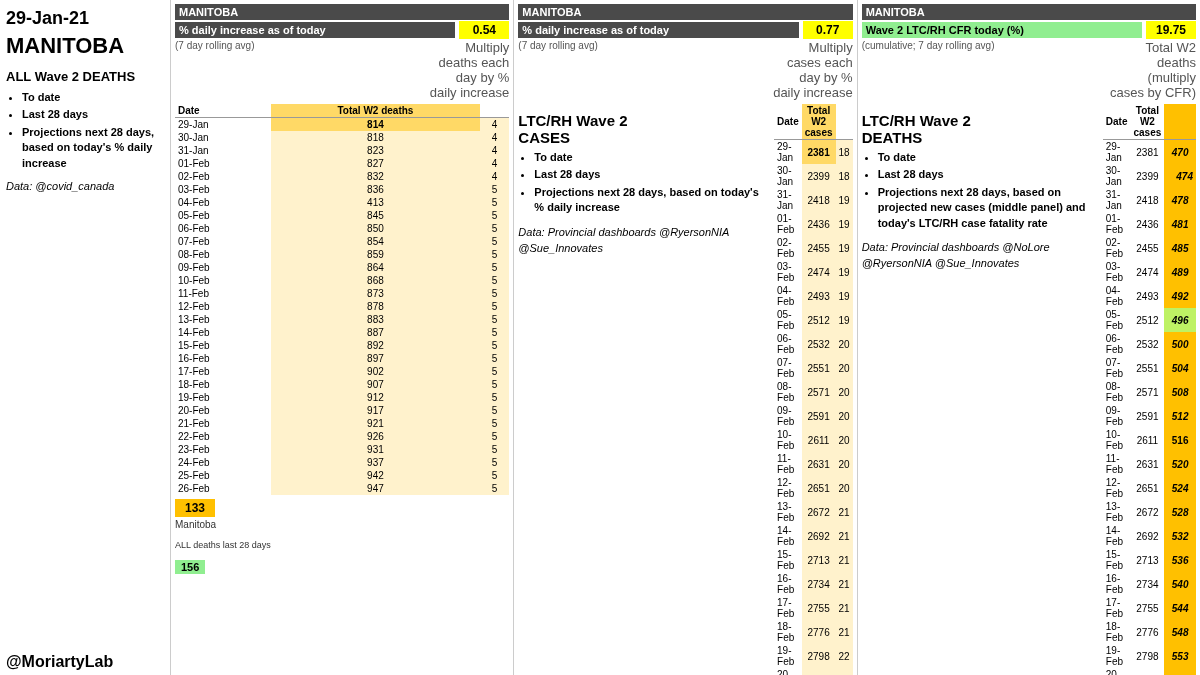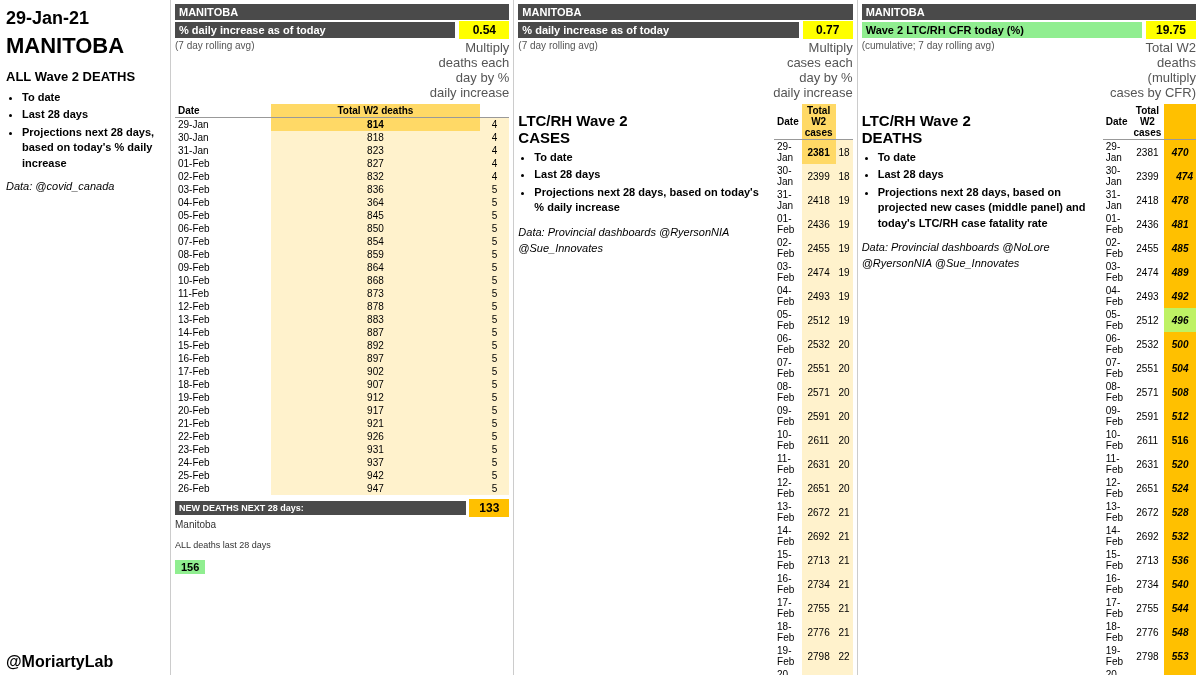--- a/index.html
+++ b/index.html
@@ -281,21 +281,21 @@
       <td class="light-yellow">832</td>
       <td class="light-yellow" style="text-align:center;">4</td>
     </tr>
           <tr>
       <td>03-Feb</td>
       <td class="light-yellow">836</td>
       <td class="light-yellow" style="text-align:center;">5</td>
     </tr>
           <tr>
       <td>04-Feb</td>
-      <td class="light-yellow">364</td>
+      <td class="light-yellow">413</td>
       <td class="light-yellow" style="text-align:center;">5</td>
     </tr>
           <tr>
       <td>05-Feb</td>
       <td class="light-yellow">845</td>
       <td class="light-yellow" style="text-align:center;">5</td>
     </tr>
           <tr>
       <td>06-Feb</td>
       <td class="light-yellow">850</td>
@@ -398,21 +398,20 @@
     </tr>
           <tr>
       <td>26-Feb</td>
       <td class="light-yellow">947</td>
       <td class="light-yellow" style="text-align:center;">5</td>
     </tr>
         </tbody>
     </table>
     <div class="summary-section">
       <div class="summary-row">
-        <div class="summary-label">NEW DEATHS NEXT 28 days:</div>
         <div class="summary-value">133</div>
       </div>
       <div class="summary-province">Manitoba</div>
       <div class="total-row">
         <span class="total-label">ALL deaths last 28 days</span>
       </div>
       <div class="total-row">
         <span class="total-value">156</span>
       </div>
     </div>

